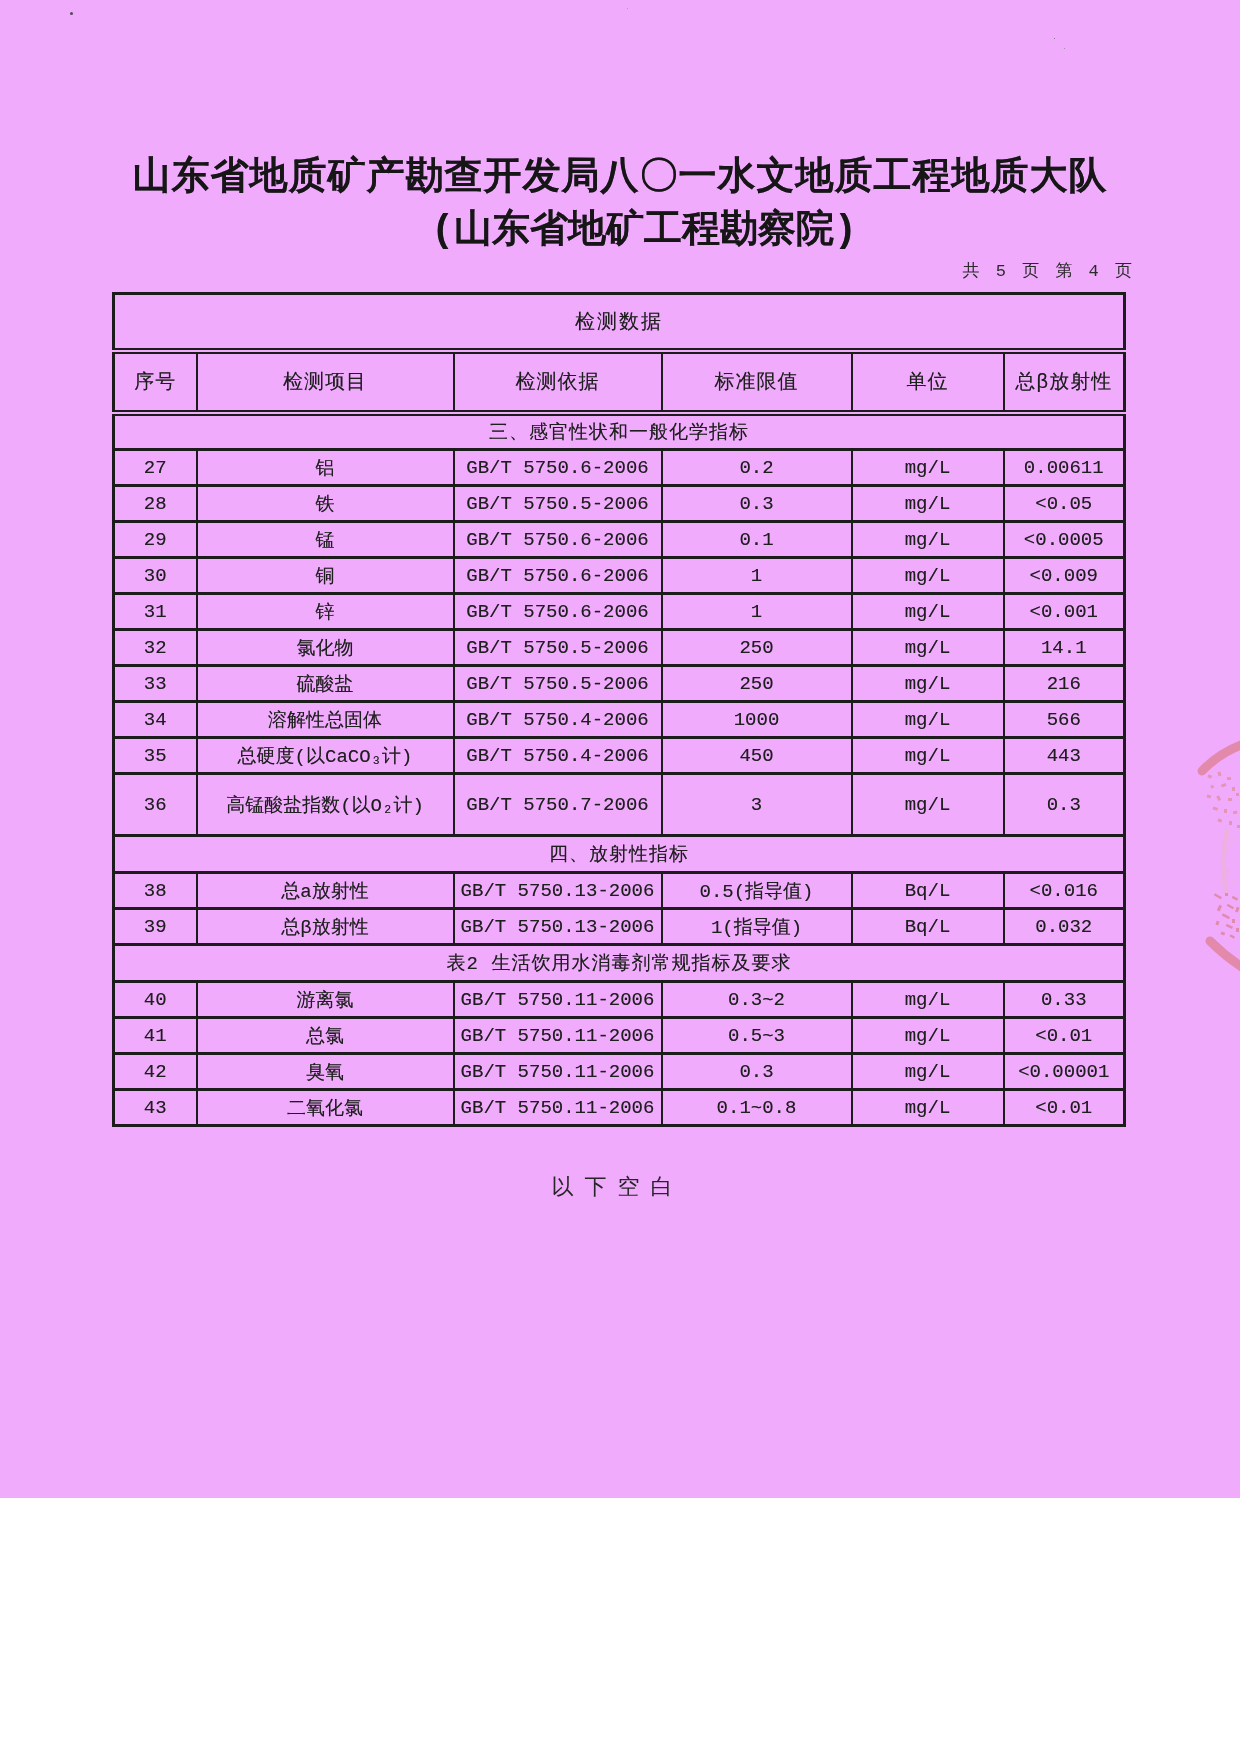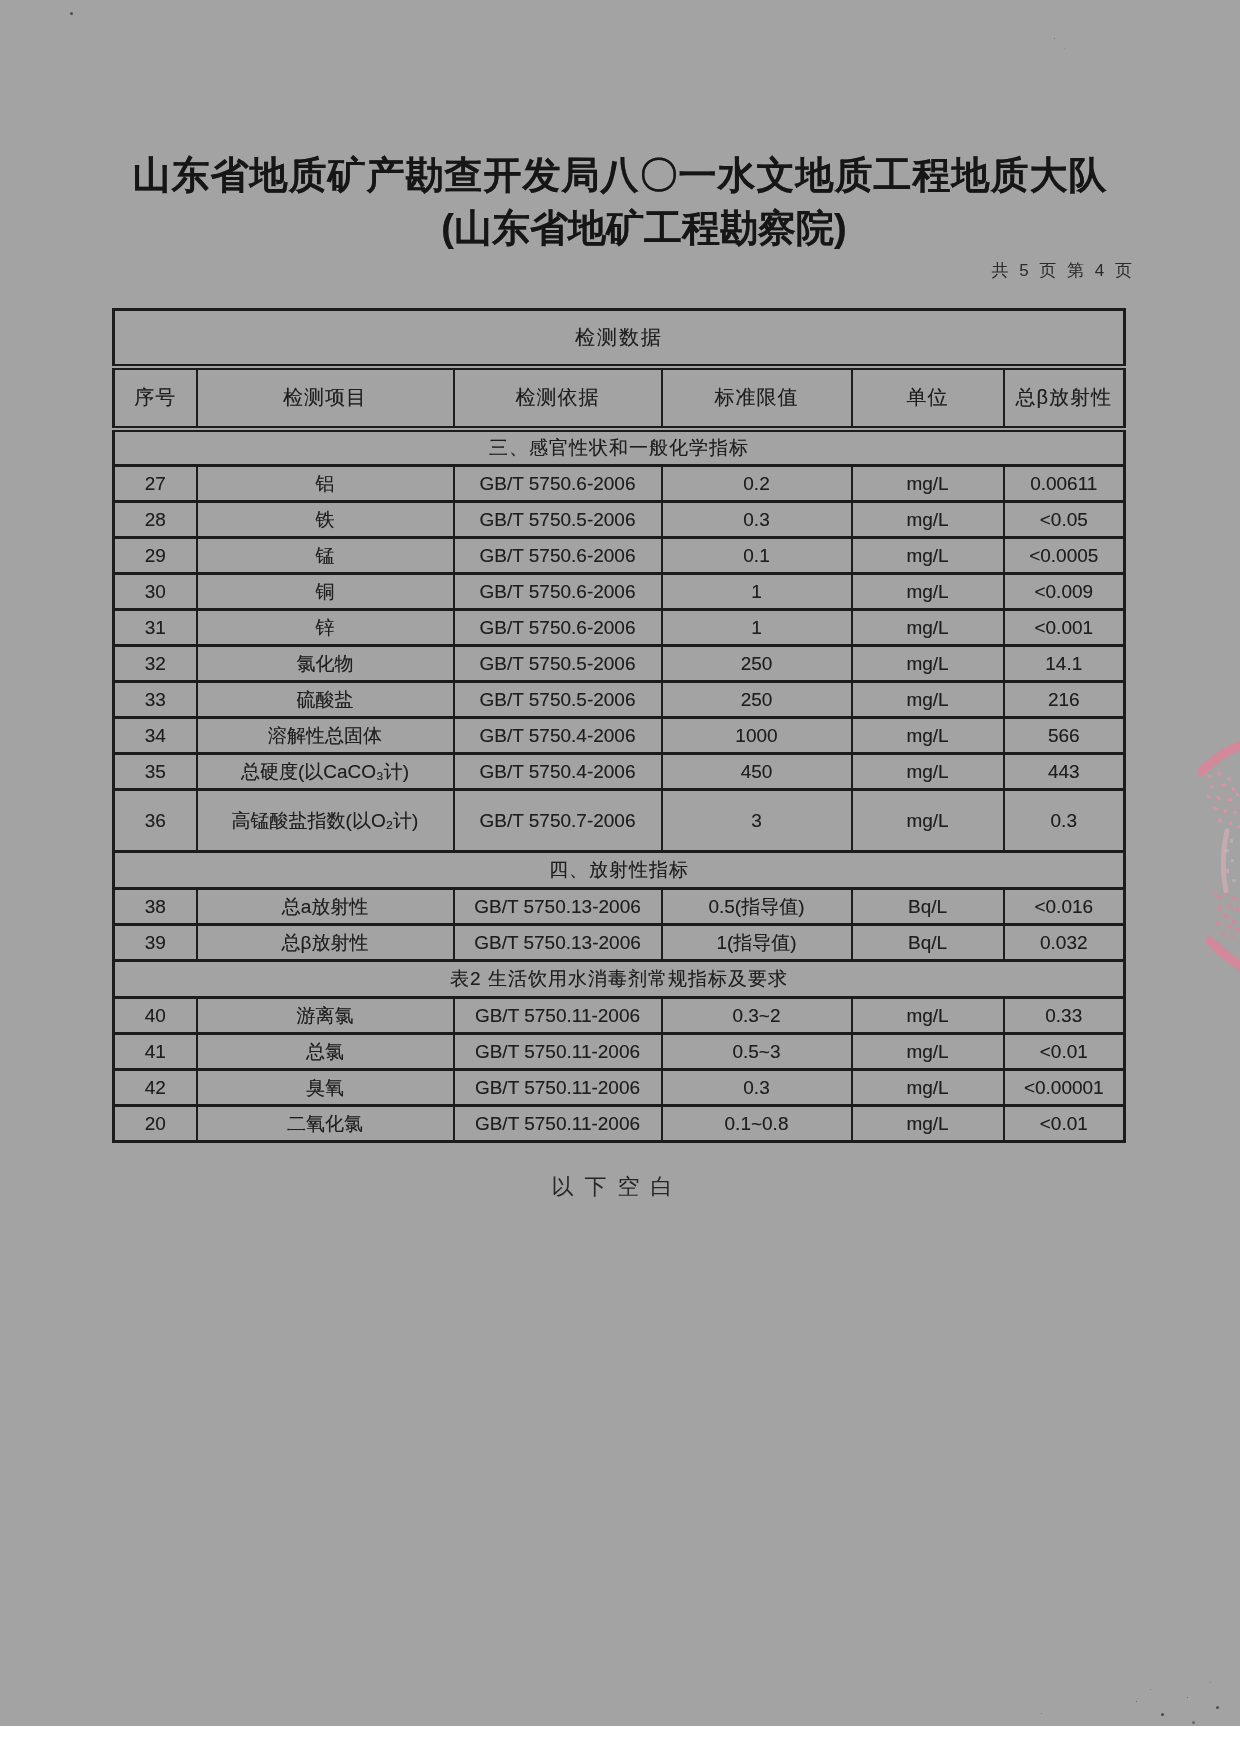--- a/index.html
+++ b/index.html
@@ -1,21 +1,21 @@
 <!DOCTYPE html>
 <html><head>
 <meta charset="utf-8">
 <style>
   html,body{margin:0;padding:0;}
   #page{
     position:relative;
-    width:1240px;height:1726px;
-    background:#a3a3a3;
+    width:1240px;height:1498px;
+    background:#f0abfc;
     overflow:hidden;
-    font-family:Liberation Sans, sans-serif;
+    font-family:Liberation Mono, monospace;
     color:#1e1e1e;
   }
   .title1{
     position:absolute;top:150px;left:0;width:1240px;
     text-align:center;font-size:38px;font-weight:bold;
     letter-spacing:1px;color:#161616;
     text-shadow:0 0 0.6px rgba(20,20,20,.6);
     white-space:nowrap;
   }
   .title2{
@@ -26,21 +26,20 @@
     margin-left:24px;
   }
   .pageinfo{
     position:absolute;top:259px;left:112px;width:1023px;
     text-align:right;font-size:17px;letter-spacing:3px;color:#2a2a2a;
   }
   table.report{
     position:absolute;left:112px;top:292px;width:1011px;
     border-collapse:collapse;table-layout:fixed;
     border:3px solid #1c1c1c;
-    margin-top:16px;
   }
   table.report td,table.report th{
     border:2px solid #1c1c1c;
     border-top-width:3px;border-bottom-width:3px;
     text-align:center;vertical-align:middle;
     font-size:19px;font-weight:normal;
     padding:0 2px;color:#1e1e1e;
     text-shadow:0 0 0.5px rgba(30,30,30,.45);
     overflow:hidden;white-space:nowrap;
   }
@@ -229,21 +228,21 @@
         </tr>
         <tr class="data">
           <td>42</td>
           <td>臭氧</td>
           <td>GB/T 5750.11-2006</td>
           <td>0.3</td>
           <td>mg/L</td>
           <td>&lt;0.00001</td>
         </tr>
         <tr class="data">
-          <td>20</td>
+          <td>43</td>
           <td>二氧化氯</td>
           <td>GB/T 5750.11-2006</td>
           <td>0.1~0.8</td>
           <td>mg/L</td>
           <td>&lt;0.01</td>
         </tr>
       </tbody>
   </table>
 
   <div class="blanknote">以下空白</div>

